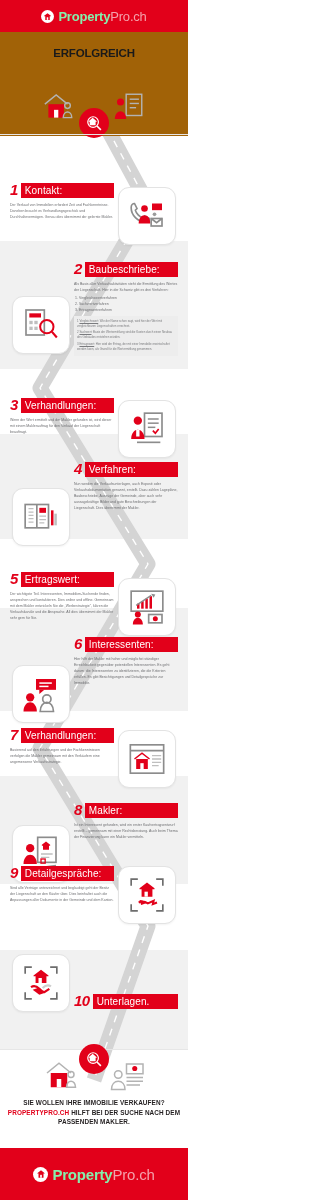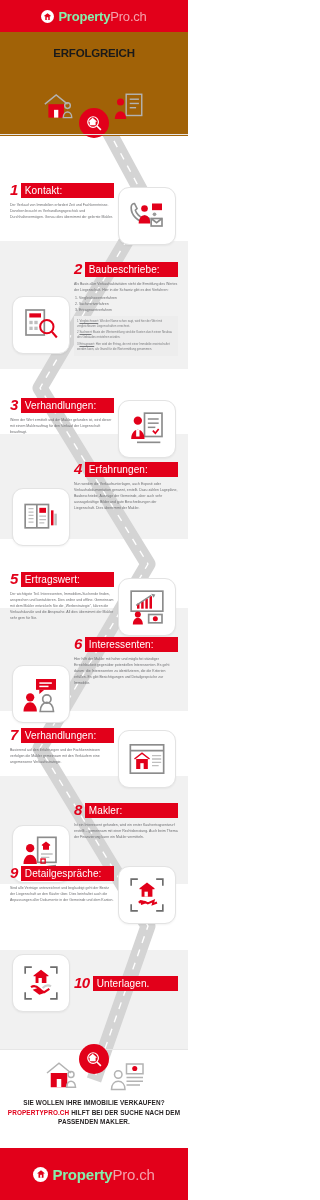--- a/index.html
+++ b/index.html
@@ -270,21 +270,21 @@
         </span>
       </div>
     </div>
   </div>
 
   <div class="step" style="top:462px">
     <div class="step-inner">
       <div class="txtcol right">
         <div class="head">
           <span class="num">4</span>
-          <span class="lblbar">Erfahrungen:</span>
+          <span class="lblbar">Verfahren:</span>
         </div>
         <div class="body">Nun werden die Verkaufsunterlagen, auch Exposé oder Verkaufsdokumentation genannt, erstellt. Dazu zählen Lagepläne, Baubeschriebe, Auszüge der Gemeinde, aber auch sehr aussagekräftige Bilder und gute Beschreibungen der Liegenschaft. Dies übernimmt der Makler.</div>
       </div>
       <div class="tile left" style="top:26px">
         <span>
         <svg width="40" height="40" viewBox="0 0 48 48">
           <rect x="5" y="9" width="28" height="28" fill="none" stroke="#8c8c8c" stroke-width="2"></rect>
           <line x1="19" y1="9" x2="19" y2="37" stroke="#8c8c8c" stroke-width="2"></line>
           <path d="M9 14h6M9 18h6M9 22h6M9 26h6M9 30h6" stroke="#bfbfbf" stroke-width="1.5"></path>
           <rect x="22" y="13" width="8" height="6" fill="#e2001a"></rect>
@@ -419,21 +419,21 @@
           <path d="M14 33c4-2 8-1 11 1l7-3-1 4 5-2" fill="none" stroke="#e2001a" stroke-width="2.4"></path>
           <path d="M15 30c3 0 6 2 8 4l-6 2z" fill="#e2001a"></path>
         </svg>
         </span>
       </div>
     </div>
   </div>
 
   <div class="step" style="top:950px">
     <div class="step-inner">
-      <div class="txtcol right" style="top:26px;position:absolute">
+      <div class="txtcol right" style="top:44px;position:absolute">
         <div class="head">
           <span class="num">10</span>
           <span class="lblbar">Unterlagen.</span>
         </div>
       </div>
       <div class="tile left" style="top:4px">
         <span>
         <svg width="40" height="40" viewBox="0 0 48 48">
           <path d="M5 13V5h8M43 13V5h-8M5 35v8h8M43 35v8h-8" fill="none" stroke="#6d6d6d" stroke-width="2"></path>
           <path d="M24 8 15 15v1h2.5v8h13v-8H33v-1z" fill="#e2001a"></path>

